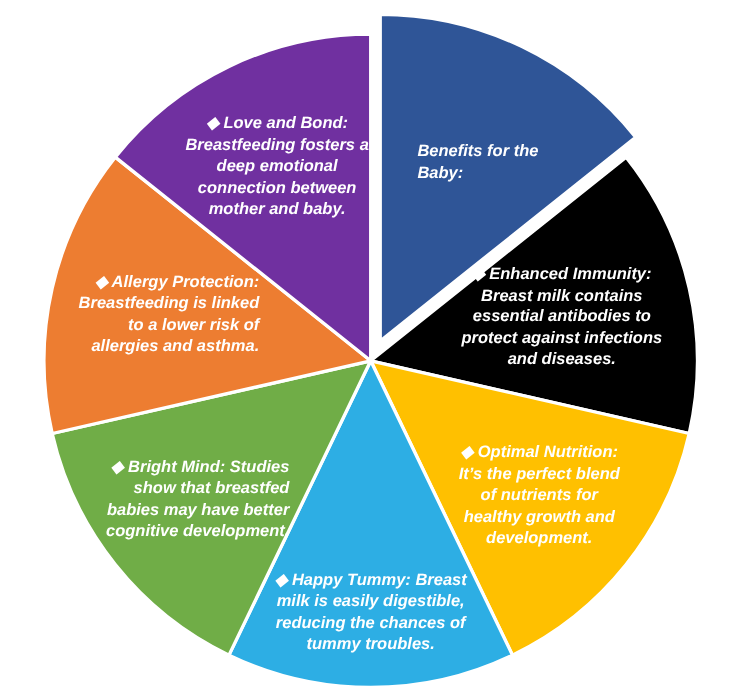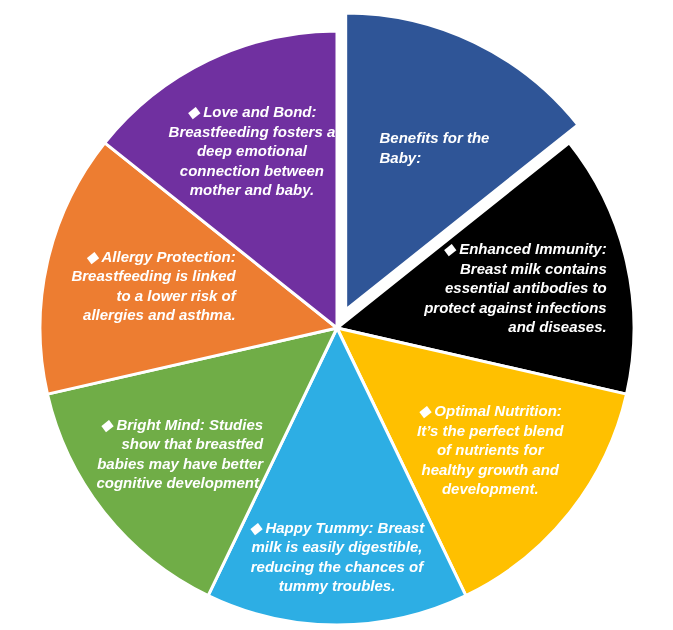--- a/index.html
+++ b/index.html
@@ -50,20 +50,20 @@
       <path d="M 345.68 309.98 L 345.68 12.98 A 297 297 0 0 1 577.88 124.80 Z" fill="#2F5597" stroke="#ffffff" stroke-width="3" stroke-linejoin="round"></path>
       <path d="M 337.00 328.00 L 569.20 142.82 A 297 297 0 0 1 626.55 394.09 Z" fill="#000000" stroke="#ffffff" stroke-width="3" stroke-linejoin="round"></path>
       <path d="M 337.00 328.00 L 626.55 394.09 A 297 297 0 0 1 465.86 595.59 Z" fill="#FFC000" stroke="#ffffff" stroke-width="3" stroke-linejoin="round"></path>
       <path d="M 337.00 328.00 L 465.86 595.59 A 297 297 0 0 1 208.14 595.59 Z" fill="#2DAEE4" stroke="#ffffff" stroke-width="3" stroke-linejoin="round"></path>
       <path d="M 337.00 328.00 L 208.14 595.59 A 297 297 0 0 1 47.45 394.09 Z" fill="#70AD47" stroke="#ffffff" stroke-width="3" stroke-linejoin="round"></path>
       <path d="M 337.00 328.00 L 47.45 394.09 A 297 297 0 0 1 104.80 142.82 Z" fill="#ED7D31" stroke="#ffffff" stroke-width="3" stroke-linejoin="round"></path>
       <path d="M 337.00 328.00 L 104.80 142.82 A 297 297 0 0 1 337.00 31.00 Z" fill="#7030A0" stroke="#ffffff" stroke-width="3" stroke-linejoin="round"></path>
     </svg>
   <div id="labels-layer" class="labels-layer">
       <div class="slice-label" style="left: 438.459px; top: 117.317px; width: 118px; text-align: left; color: rgb(255, 255, 255); margin-top: 30px;">Benefits for the Baby:</div>
-      <div class="slice-label" style="left: 510.732px; top: 288.347px; width: 192px; text-align: right; color: rgb(255, 255, 255);">◆ Enhanced Immunity: Breast milk contains essential antibodies to protect against infections and diseases.</div>
+      <div class="slice-label" style="left: 510.732px; top: 288.347px; width: 192px; text-align: center; color: rgb(255, 255, 255);">◆ Enhanced Immunity: Breast milk contains essential antibodies to protect against infections and diseases.</div>
       <div class="slice-label" style="left: 337px; top: 556.69px; width: 178px; text-align: center; color: rgb(255, 255, 255);">◆ Happy Tummy: Breast milk is easily digestible, reducing the chances of tummy troubles.</div>
       <div class="slice-label" style="left: 490.255px; top: 450.216px; width: 160px; text-align: center; color: rgb(255, 255, 255);">◆ Optimal Nutrition: It’s the perfect blend of nutrients for healthy growth and development.</div>
       <div class="slice-label" style="left: 179.101px; top: 453.92px; width: 168px; text-align: right; color: rgb(255, 255, 255);">◆ Bright Mind: Studies show that breastfed babies may have better cognitive development.</div>
       <div class="slice-label" style="left: 151.686px; top: 285.703px; width: 168px; text-align: right; color: rgb(255, 255, 255);">◆ Allergy Protection: Breastfeeding is linked to a lower risk of allergies and asthma.</div>
       <div class="slice-label" style="left: 251.95px; top: 151.392px; width: 172px; text-align: center; color: rgb(255, 255, 255);">◆ Love and Bond: Breastfeeding fosters a deep emotional connection between mother and baby.</div>
     </div>
 </div>
 
 </body></html>

